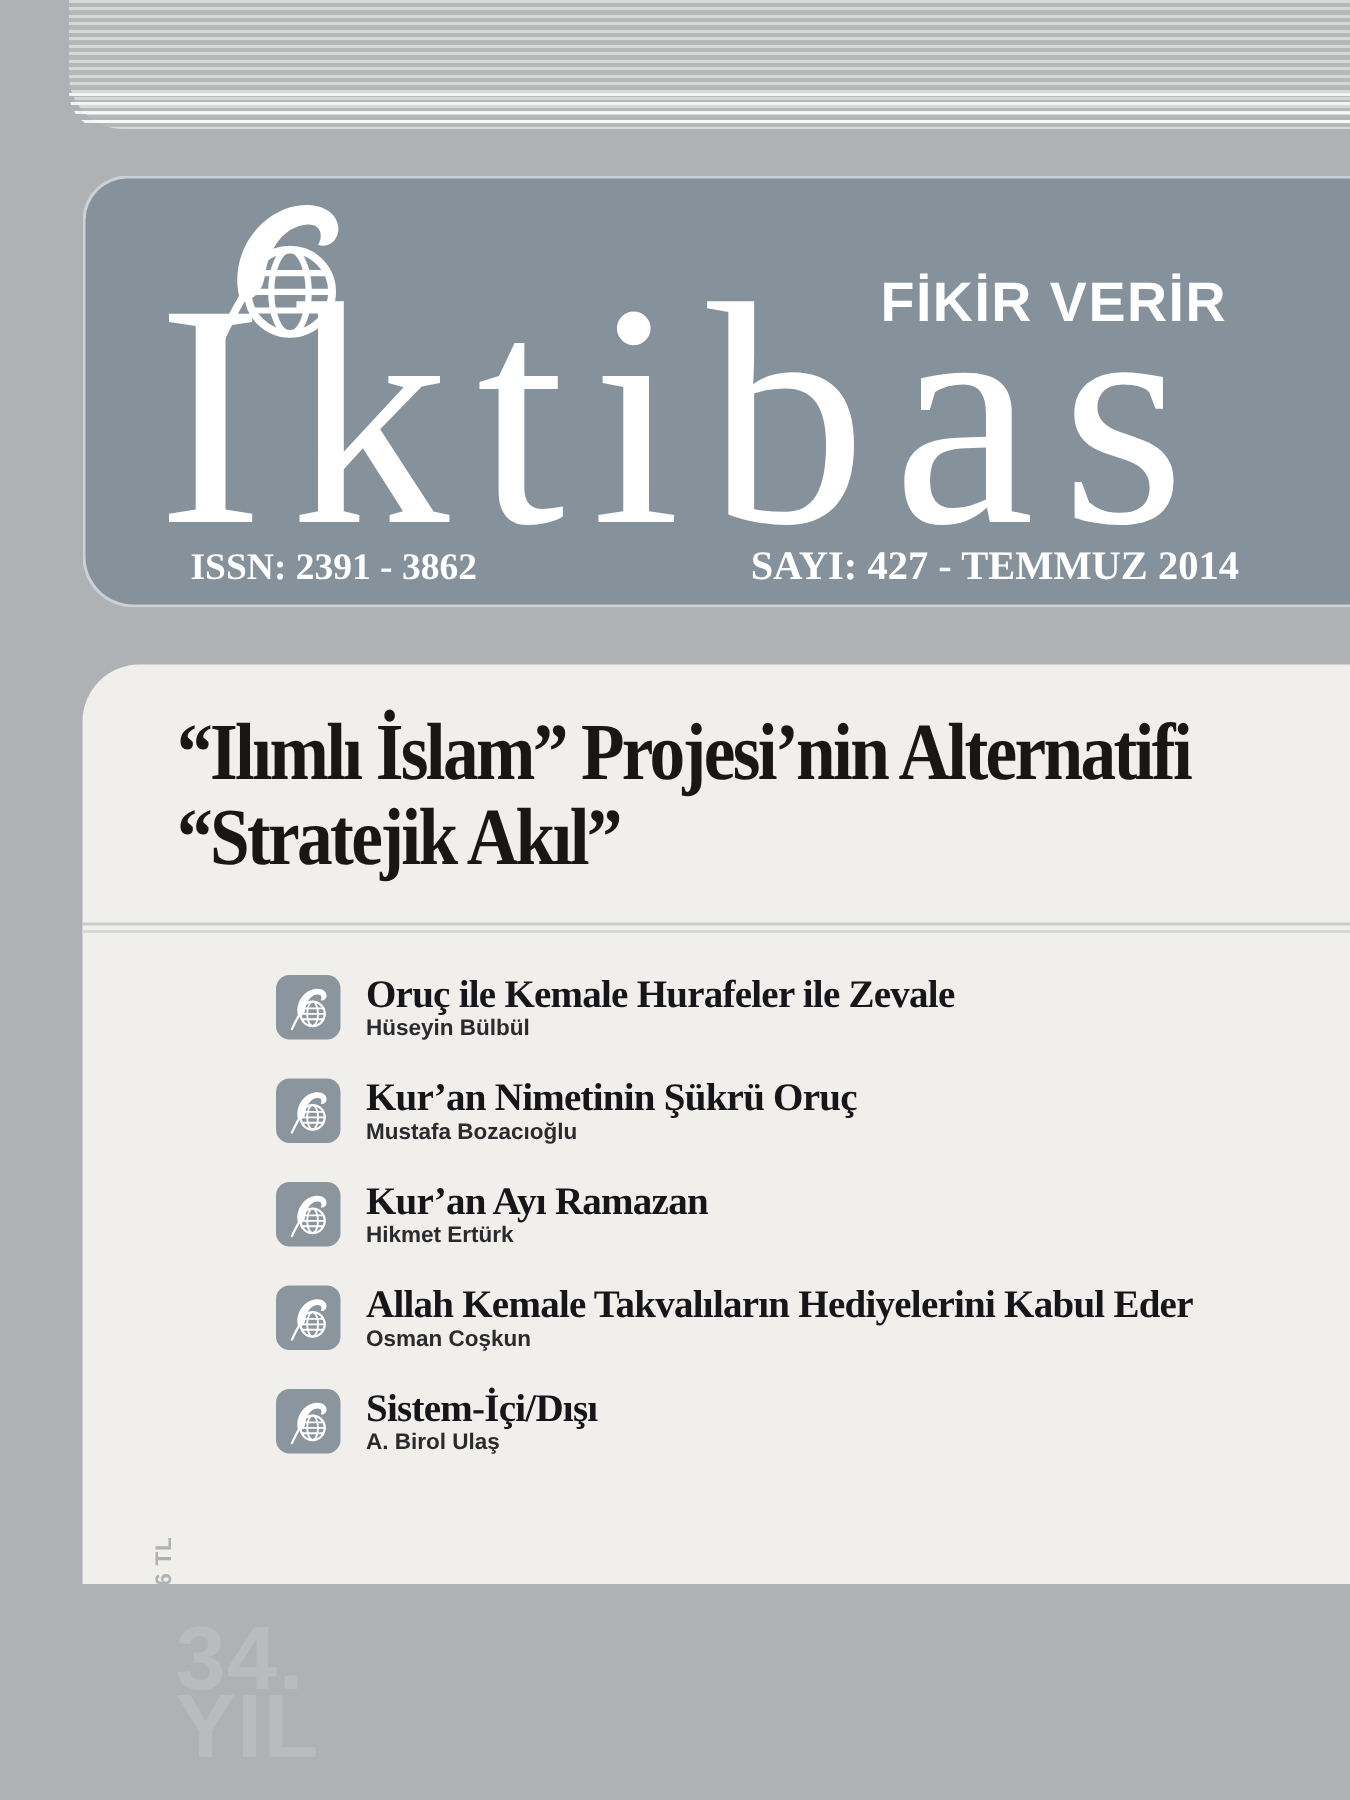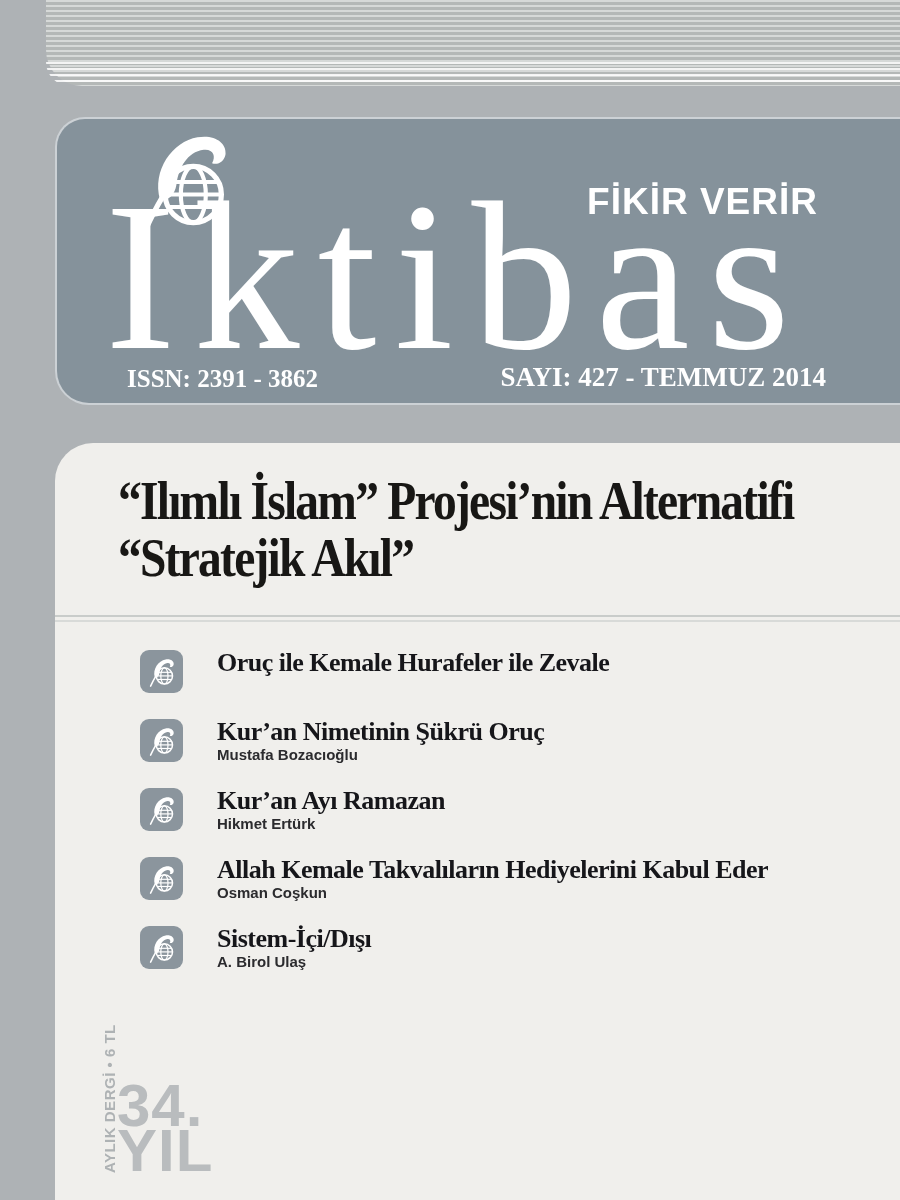--- a/index.html
+++ b/index.html
@@ -53,37 +53,37 @@
     font-weight:bold; font-size:25px; color:#fff; white-space:nowrap;
   }
   .issue {
     position:absolute; right:74px; bottom:10px;
     font-family:"Liberation Serif","DejaVu Serif",serif;
     font-weight:bold; font-size:27px; color:#fff; white-space:nowrap;margin-top:28px;
   }
 
   
   .cover {
-    position:absolute; left:55px; top:443px; width:845px; height:757px;
+    position:absolute; left:55px; top:443px; width:845px; height:613px;
     background:#f0efec; border-radius:38px 0 0 0;
   }
   .headline {
     position:absolute; left:63px; top:30px;
     font-family:"Liberation Serif","DejaVu Serif",serif;
     font-weight:bold; font-size:54px; line-height:57px; letter-spacing:-2px;
     color:#181715; transform:scaleX(.88); transform-origin:left top;
     white-space:nowrap;
   }
   .rule {
     position:absolute; left:0; top:172px; width:845px; height:3px;
     border-top:2px solid #c9ccca; border-bottom:2px solid #d8dad8;
   }
 
   .toc { position:absolute; left:85px; top:207px; right:30px; }
-  .toc-item { display:flex; gap:34px; margin-bottom:23px; min-height:46px; }
+  .toc-item { display:flex; gap:17px; margin-bottom:23px; min-height:46px;margin-left:44px; }
   .toc-icon {
     flex:none; width:43px; height:43px; border-radius:9px;
     background:#8b959d; display:flex; align-items:center; justify-content:center;
   }
   .toc-icon svg { width:30px; height:30px; }
   .toc-title {
     font-family:"Liberation Serif","DejaVu Serif",serif;
     font-weight:bold; font-size:26px; line-height:25px; letter-spacing:-.5px;
     color:#16161a; white-space:nowrap;
   }
@@ -149,20 +149,21 @@
     <div class="toc">
 
       <div class="toc-item">
         <div class="toc-icon">
           <svg viewBox="0 0 100 100">
               <use href="#logo-quill-globe" xlink:href="#logo-quill-globe"></use>
             </svg>
         </div>
         <div class="toc-text">
           <div class="toc-title">Oruç ile Kemale Hurafeler ile Zevale</div>
+          <div class="toc-author">Hüseyin Bülbül</div>
         </div>
       </div>
 
       <div class="toc-item">
         <div class="toc-icon">
           <svg viewBox="0 0 100 100">
               <use href="#logo-quill-globe" xlink:href="#logo-quill-globe"></use>
             </svg>
         </div>
         <div class="toc-text">

